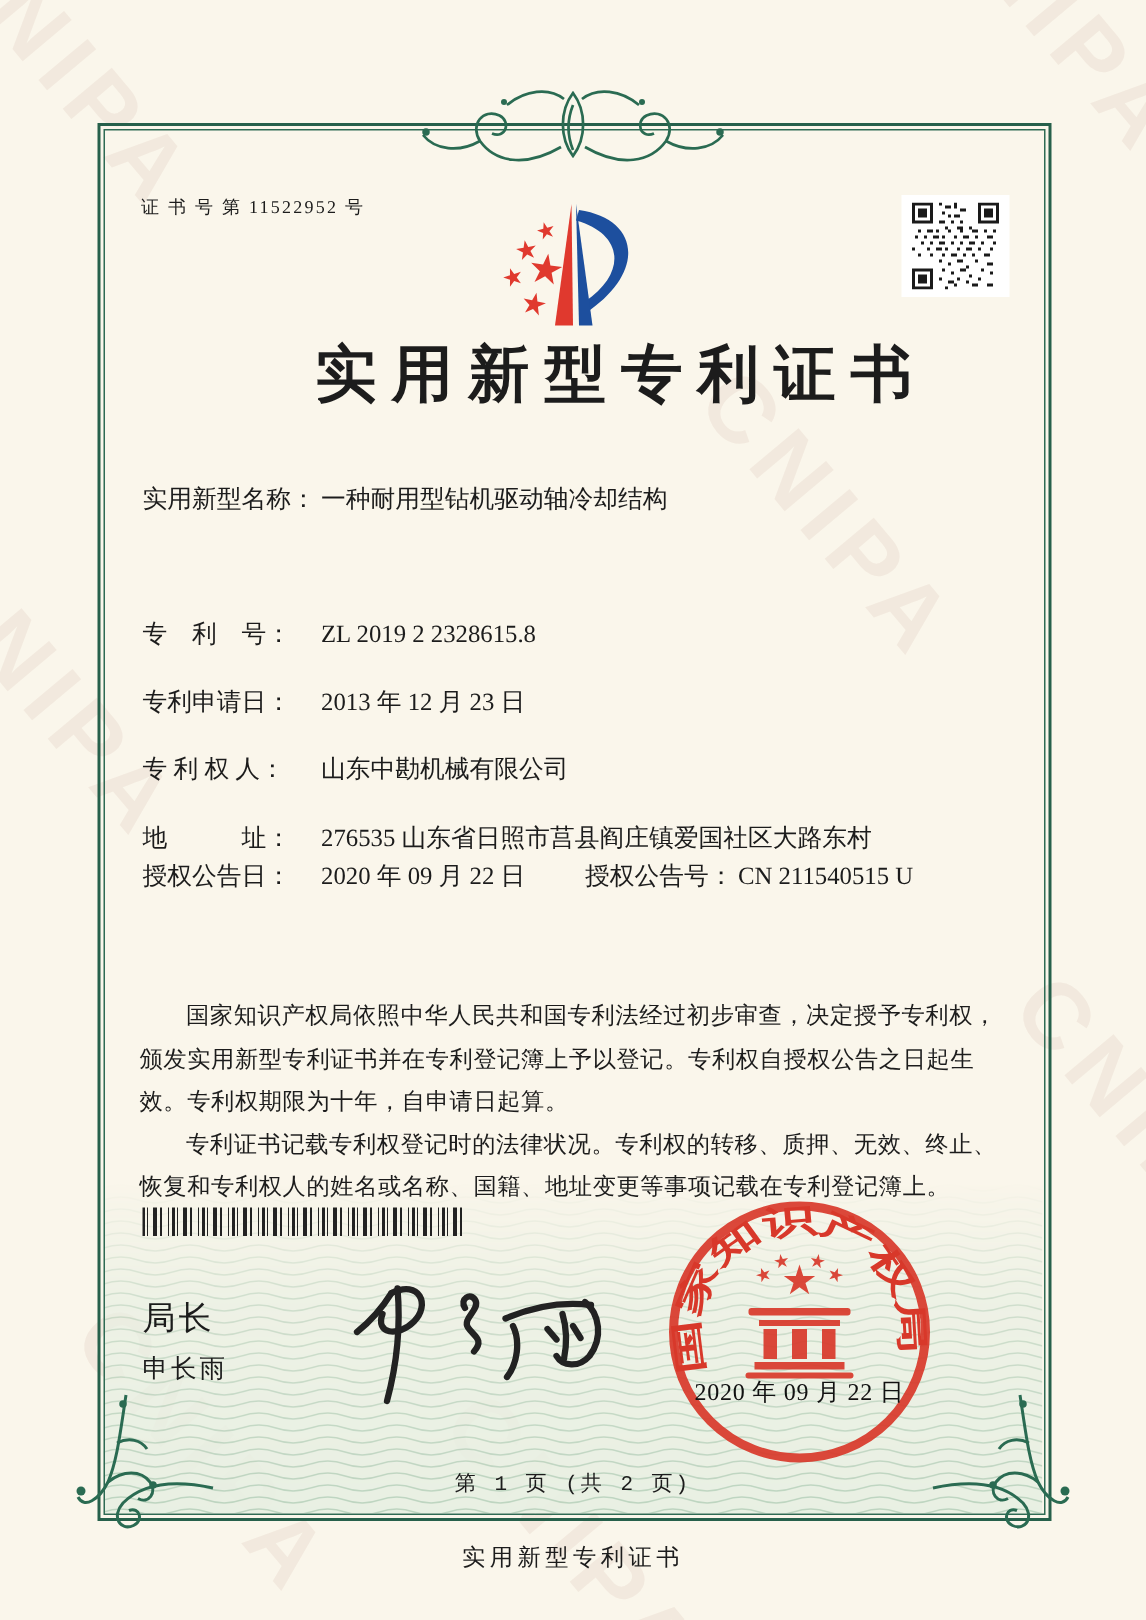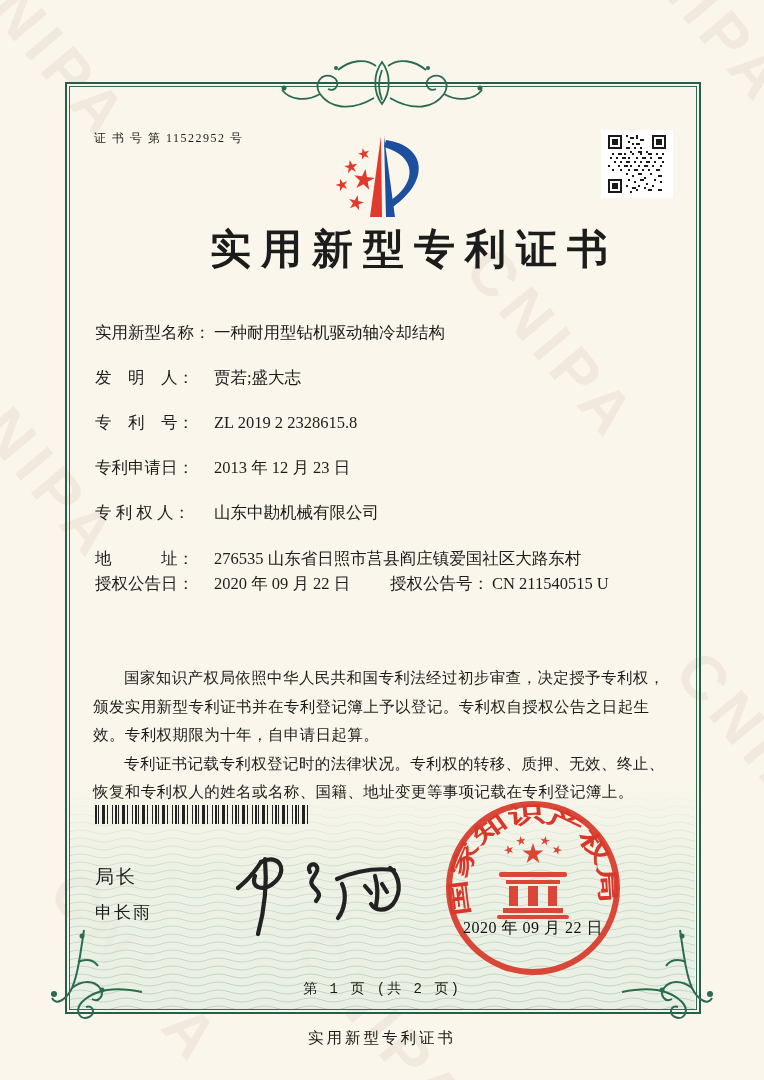--- a/index.html
+++ b/index.html
@@ -22,21 +22,21 @@
   .title{left:0;top:222px;width:100%;text-align:center;font-size:41px;font-weight:bold;letter-spacing:10px;padding-left:32px;}
   .field-row{position:absolute;left:95px;font-size:16.5px;white-space:nowrap;z-index:3;}
   .field-row .lbl{display:inline-block;min-width:116px;}
   .val{margin-left:3px;}
   .grant-right{position:absolute;left:295px;}
   .paras{left:93px;top:628px;width:582px;margin-top:36px;}
   .paras p{margin:0;text-indent:2em;font-size:15.5px;line-height:28.5px;letter-spacing:0.4px;}
   .barcode{left:95px;top:805px;width:214px;height:19px;
     background:repeating-linear-gradient(90deg,#222 0 2px,#fff0 2px 3px,#222 3px 4px,#fff0 4px 7px,
       #222 7px 10px,#fff0 10px 12px,#222 12px 13px,#fff0 13px 17px,#222 17px 18px,#fff0 18px 20px);}
-  .signer-title{left:95px;top:864px;font-size:19px;letter-spacing:2px;}
+  .signer-title{left:95px;top:864px;font-size:22px;letter-spacing:2px;}
   .signer-name{left:95px;top:901px;font-size:17px;letter-spacing:2px;text-align:right;}
   .autograph{left:230px;top:852px;}
   .sealbox{left:443px;top:798px;}
   .seal-date{left:443px;top:918px;width:180px;text-align:center;font-size:16px;
              letter-spacing:0.5px;color:#111;z-index:4;}
   .page-num{left:0;top:980px;width:100%;text-align:center;font-size:14px;letter-spacing:2px;font-family:Liberation Mono, monospace;}
   .cont-note{left:0;top:1028px;width:100%;text-align:center;font-size:15.5px;letter-spacing:3px;}
   .ornament{position:absolute;z-index:4;}
   .orn-top{left:276px;top:50px;}
   .orn-bl{left:48px;top:928px;}
@@ -146,23 +146,20 @@
         <rect x="1" y="23" width="5" height="5" fill="#fff"></rect>
         <rect x="2" y="24" width="3" height="3"></rect>
       <path d="M9 0h1v1h-1z M11 1h2v1h-2z M14 0h1v2h-1z M16 2h2v1h-2z M10 3h1v1h-1z M12 4h1v1h-1z M14 4h2v1h-2z M16 6h1v1h-1z M9 6h2v1h-2z M13 6h1v1h-1z M11 8h1v1h-1z M15 8h2v1h-2z M19 8h1v1h-1z M2 9h1v1h-1z M5 9h2v1h-2z M8 9h1v1h-1z M12 9h1v1h-1z M16 9h1v1h-1z M20 9h2v1h-2z M24 9h1v1h-1z M27 9h1v1h-1z M1 11h1v1h-1z M4 11h1v1h-1z M7 11h2v1h-2z M10 11h1v1h-1z M14 11h1v1h-1z M17 11h2v1h-2z M21 11h1v1h-1z M25 11h2v1h-2z M3 13h1v1h-1z M6 13h1v1h-1z M9 13h2v1h-2z M13 13h1v1h-1z M16 13h1v1h-1z M19 13h2v1h-2z M23 13h1v1h-1z M27 13h1v1h-1z M0 15h1v1h-1z M5 15h1v1h-1z M8 15h2v1h-2z M11 15h1v1h-1z M15 15h1v1h-1z M18 15h2v1h-2z M22 15h1v1h-1z M26 15h1v1h-1z M2 17h1v1h-1z M6 17h1v1h-1z M10 17h1v1h-1z M13 17h2v1h-2z M17 17h1v1h-1z M20 17h1v1h-1z M24 17h2v1h-2z M9 19h1v1h-1z M12 20h1v1h-1z M15 19h2v1h-2z M18 21h1v1h-1z M21 19h1v1h-1z M25 20h2v1h-2z M10 22h1v1h-1z M13 23h1v1h-1z M16 22h2v1h-2z M19 24h1v1h-1z M23 22h1v1h-1z M26 23h1v1h-1z M9 25h1v1h-1z M12 26h2v1h-2z M15 25h1v1h-1z M18 26h1v1h-1z M22 25h1v1h-1z M25 27h2v1h-2z M11 28h1v1h-1z M14 27h1v1h-1z M20 27h2v1h-2z"></path>
     </g>
   </svg>
 
   <div class="layer title" style="position:absolute">实用新型专利证书</div>
 
   <div class="field-row" style="top:322px">
     <span class="lbl">实用新型名称：</span><span class="val">一种耐用型钻机驱动轴冷却结构</span>
-  </div>
-  <div class="field-row" style="top:367px">
-    <span class="lbl">发　明　人：</span><span class="val">贾若;盛大志</span>
   </div>
   <div class="field-row" style="top:412px">
     <span class="lbl">专　利　号：</span><span class="val">ZL 2019 2 2328615.8</span>
   </div>
   <div class="field-row" style="top:457px">
     <span class="lbl">专利申请日：</span><span class="val">2013 年 12 月 23 日</span>
   </div>
   <div class="field-row" style="top:502px">
     <span class="lbl">专 利 权 人：</span><span class="val">山东中勘机械有限公司</span>
   </div>

